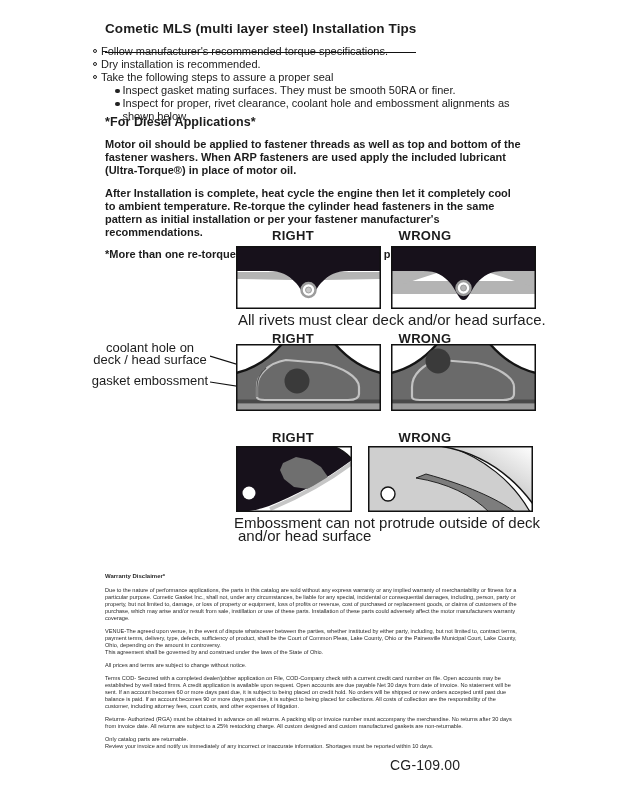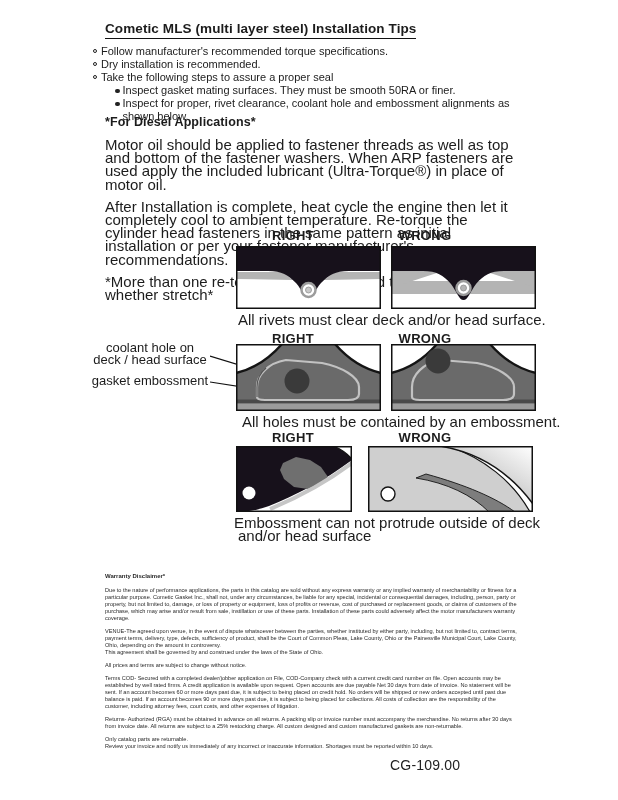--- a/index.html
+++ b/index.html
@@ -6,32 +6,32 @@
     --c-ink:#1c1c1c; --c-black:#17111b; --c-gray:#b4b4b4; --c-gasket:#6a6a6a;
     --c-emboss_line:#c2c2c2; --c-hole:#3a3a3a; --c-stripe:#c6c6c6; --c-sliver:#7d7d7d;
   }
   *{box-sizing:border-box;margin:0;padding:0;}
   html,body{background:#fff;}
   body{font-family:"Liberation Sans",sans-serif;color:var(--c-ink);}
   .page{position:relative;width:618px;height:800px;background:#fff;overflow:hidden;}
 
   
   .title{position:absolute;left:105px;top:21px;font-size:13.5px;font-weight:bold;
-         border-bottom:1.6px solid #111;padding-bottom:2px;letter-spacing:.1px;}
+         border-bottom:1.6px solid #111;padding-bottom:16px;letter-spacing:.1px;}
   .tips{position:absolute;left:93px;top:45px;width:440px;font-size:11px;line-height:13px;font-weight:500;}
   .brow{display:flex;align-items:baseline;}
   .brow .ring{flex:0 0 auto;width:4px;height:4px;border:1px solid #222;border-radius:50%;
               margin-right:4px;position:relative;top:-2px;}
   .brow.sub{margin-left:22px;}
   .brow .dot{flex:0 0 auto;width:4.5px;height:4.5px;background:#222;border-radius:50%;
              margin-right:3px;position:relative;top:-1px;}
 
   .diesel{position:absolute;left:105px;top:115px;width:418px;}
   .diesel h2{font-size:12.5px;font-weight:bold;margin-bottom:9px;letter-spacing:.1px;}
-  .diesel p{font-size:15px;line-height:13.2px;font-weight:400;margin-bottom:9px;}
+  .diesel p{font-size:11px;line-height:13.2px;font-weight:700;margin-bottom:9px;}
 
   
   .dg-label{position:absolute;width:90px;text-align:center;font-size:13px;font-weight:600;letter-spacing:.3px;}
   .dg-caption{position:absolute;font-size:15px;font-weight:500;}
   .panel{position:absolute;}
   .panel svg{display:block;}
   .blk{fill:var(--c-black);} .gry{fill:var(--c-gray);} .gasket{fill:var(--c-gasket);}
   .side-label{position:absolute;left:90px;width:120px;text-align:center;font-size:13px;font-weight:500;line-height:12px;}
   .leader{position:absolute;pointer-events:none;}
 
@@ -143,21 +143,20 @@
       <rect x="0" y="59.5" width="145" height="7" fill="#9c9c9c"></rect>
       <path d="M0,0 H46 C33,15 17,25 0,29 Z" fill="#ffffff"></path>
       <path d="M46,0 C33,15 17,25 0,29" fill="none" stroke="#141414" stroke-width="2.4"></path>
       <path d="M145,0 H99 C112,15 128,25 145,29 Z" fill="#ffffff"></path>
       <path d="M99,0 C112,15 128,25 145,29" fill="none" stroke="#141414" stroke-width="2.4"></path>
       <path d="M21,53 L21,43 C21,31 32,19 50,16 L86,19 C106,23 123,33 123,43 L123,50 C123,54 119,56 112,56 L29,56 C24,56 21,55.5 21,53 Z" fill="none" stroke="var(--c-emboss_line)" stroke-width="2.2"></path>
       <circle cx="47" cy="17" r="12.5" fill="var(--c-hole)"></circle>
       <rect x="0.75" y="0.75" width="143.5" height="65.5" fill="none" stroke="#111" stroke-width="1.5"></rect>
     </svg>
   </div>
-  <div class="dg-caption" style="left:242px;top:413px;">All holes must be contained by an embossment.</div>
 
   <div class="dg-label" style="left:248px;top:430px;">RIGHT</div>
   <div class="dg-label" style="left:380px;top:430px;">WRONG</div>
 
   <div class="panel" style="left:236px;top:446px;">
     <svg width="116" height="66" viewBox="0 0 116 66">
       <rect x="0" y="0" width="116" height="66" fill="#ffffff"></rect>
       <path class="blk" d="M0,0 H116 V14 C88,35 58,50 33,60 C22,64 10,66 0,66 Z"></path>
       <polygon points="47,17 60,11 74,14 85,21 92,31 85,37 72,43 58,41 48,33 44,24" fill="#6f6f6f"></polygon>
       <path d="M116,17 C88,38 58,53 34,63" fill="none" stroke="var(--c-stripe)" stroke-width="4"></path>

